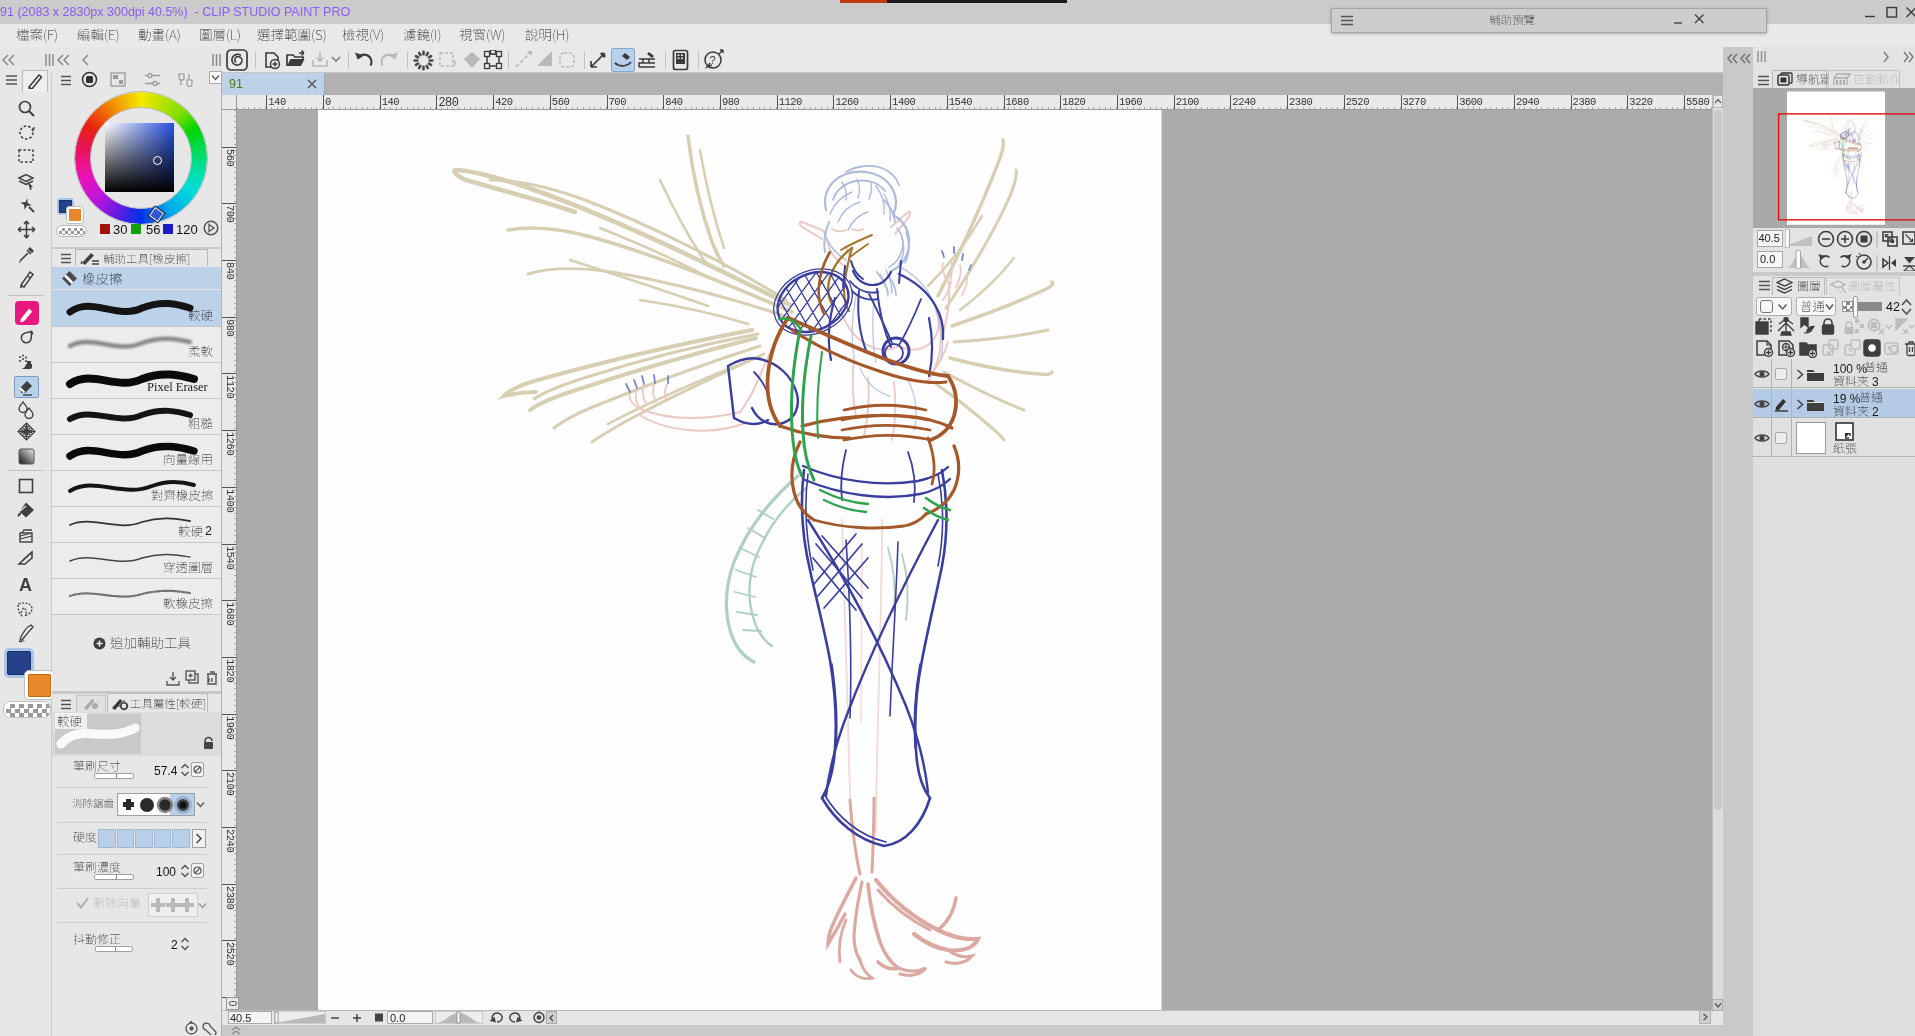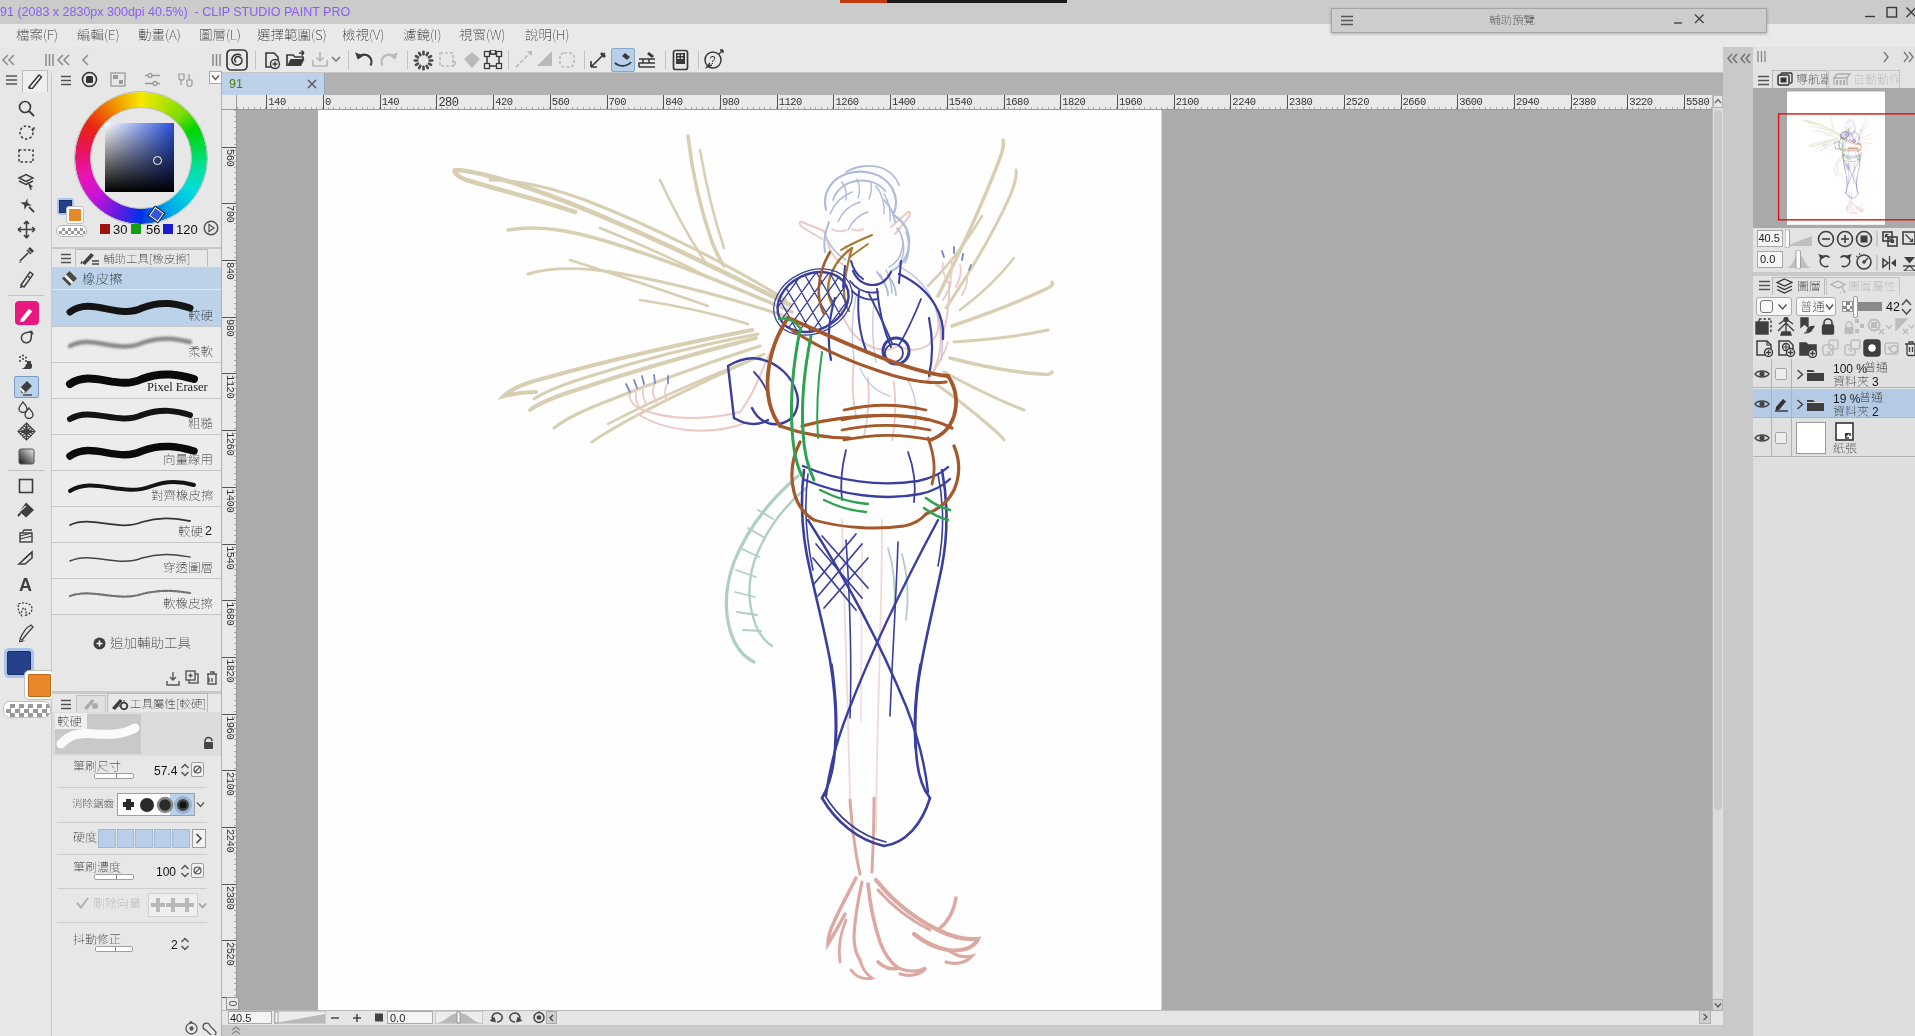--- a/index.html
+++ b/index.html
@@ -199,21 +199,21 @@
 <div style="position:absolute;left:1118.94px;top:95.5px;font-size:10.5px;color:#333;white-space:pre;font-family:'Liberation Mono',monospace;letter-spacing:-0.5px">1960</div>
 <div style="left:1173.7px;top:95px;width:1px;height:14px;background:#555"></div>
 <div style="position:absolute;left:1175.65px;top:95.5px;font-size:10.5px;color:#333;white-space:pre;font-family:'Liberation Mono',monospace;letter-spacing:-0.5px">2100</div>
 <div style="left:1230.4px;top:95px;width:1px;height:14px;background:#555"></div>
 <div style="position:absolute;left:1232.3600000000001px;top:95.5px;font-size:10.5px;color:#333;white-space:pre;font-family:'Liberation Mono',monospace;letter-spacing:-0.5px">2240</div>
 <div style="left:1287.1px;top:95px;width:1px;height:14px;background:#555"></div>
 <div style="position:absolute;left:1289.0700000000002px;top:95.5px;font-size:10.5px;color:#333;white-space:pre;font-family:'Liberation Mono',monospace;letter-spacing:-0.5px">2380</div>
 <div style="left:1343.8px;top:95px;width:1px;height:14px;background:#555"></div>
 <div style="position:absolute;left:1345.78px;top:95.5px;font-size:10.5px;color:#333;white-space:pre;font-family:'Liberation Mono',monospace;letter-spacing:-0.5px">2520</div>
 <div style="left:1400.5px;top:95px;width:1px;height:14px;background:#555"></div>
-<div style="position:absolute;left:1402.49px;top:95.5px;font-size:10.5px;color:#333;white-space:pre;font-family:'Liberation Mono',monospace;letter-spacing:-0.5px">2660</div>
+<div style="position:absolute;left:1402.49px;top:95.5px;font-size:10.5px;color:#333;white-space:pre;font-family:'Liberation Mono',monospace;letter-spacing:-0.5px">3270</div>
 <div style="left:1457.2px;top:95px;width:1px;height:14px;background:#555"></div>
 <div style="position:absolute;left:1459.2px;top:95.5px;font-size:10.5px;color:#333;white-space:pre;font-family:'Liberation Mono',monospace;letter-spacing:-0.5px">3600</div>
 <div style="left:1513.9px;top:95px;width:1px;height:14px;background:#555"></div>
 <div style="position:absolute;left:1515.91px;top:95.5px;font-size:10.5px;color:#333;white-space:pre;font-family:'Liberation Mono',monospace;letter-spacing:-0.5px">2940</div>
 <div style="left:1570.6px;top:95px;width:1px;height:14px;background:#555"></div>
 <div style="position:absolute;left:1572.6200000000001px;top:95.5px;font-size:10.5px;color:#333;white-space:pre;font-family:'Liberation Mono',monospace;letter-spacing:-0.5px">2380</div>
 <div style="left:1627.3px;top:95px;width:1px;height:14px;background:#555"></div>
 <div style="position:absolute;left:1629.33px;top:95.5px;font-size:10.5px;color:#333;white-space:pre;font-family:'Liberation Mono',monospace;letter-spacing:-0.5px">3220</div>
 <div style="left:1684.0px;top:95px;width:1px;height:14px;background:#555"></div>
 <div style="position:absolute;left:1686.04px;top:95.5px;font-size:10.5px;color:#333;white-space:pre;font-family:'Liberation Mono',monospace;letter-spacing:-0.5px">5580</div>

